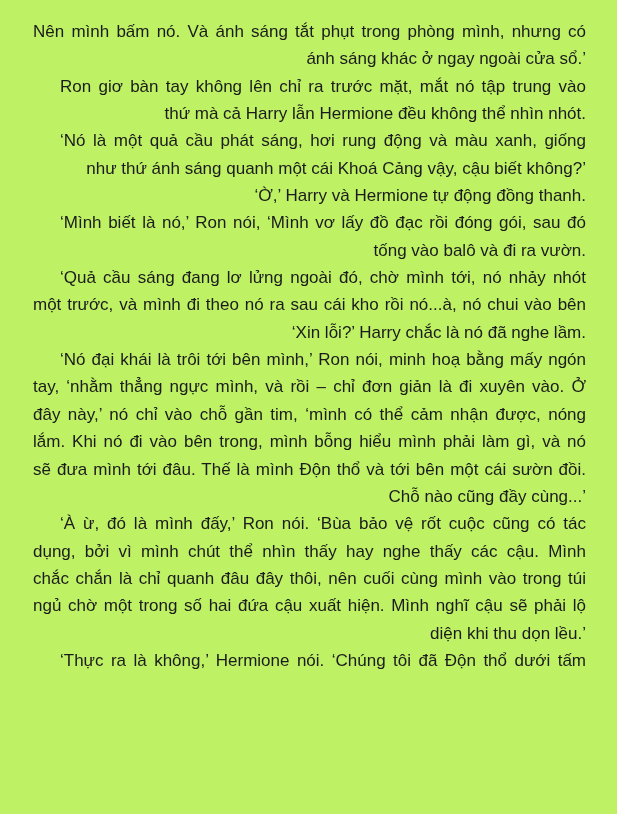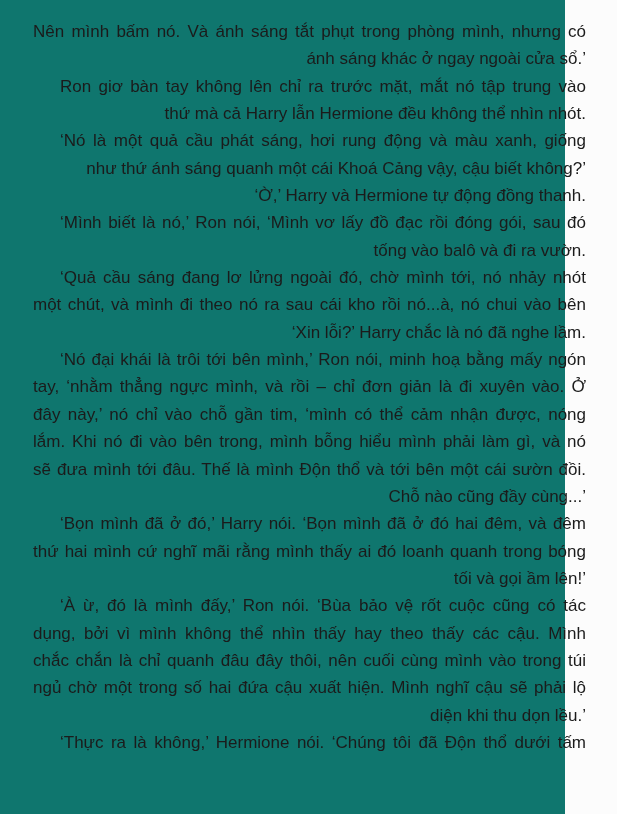--- a/index.html
+++ b/index.html
@@ -7,23 +7,23 @@
     padding: 0;
   }
   body {
     width: 617px;
     height: 814px;
     overflow: hidden;
     background: #fcfcfc;
   }
   .page {
     position: relative;
-    width: 565px;
+    width: 617px;
     height: 814px;
-    background: #0f766e;
+    background: #bef264;
   }
   .text-column {
     position: absolute;
     left: 33px;
     top: 18px;
     width: 553px;
     font-family: "Liberation Sans", "DejaVu Sans", sans-serif;
     font-size: 17px;
     color: #1b1b1b;
   }
@@ -65,41 +65,36 @@
       </div>
       <div class="para">
         <div class="line ind">‘Ờ,’ Harry và Hermione tự động đồng thanh.</div>
       </div>
       <div class="para">
         <div class="line jst ind">‘Mình biết là nó,’ Ron nói, ‘Mình vơ lấy đồ đạc rồi đóng gói, sau đó</div>
         <div class="line">tống vào balô và đi ra vườn.</div>
       </div>
       <div class="para">
         <div class="line jst ind">‘Quả cầu sáng đang lơ lửng ngoài đó, chờ mình tới, nó nhảy nhót</div>
-        <div class="line jst">một chút, và mình đi theo nó ra sau cái kho rồi nó...à, nó chui vào bên</div>
+        <div class="line jst">một trước, và mình đi theo nó ra sau cái kho rồi nó...à, nó chui vào bên</div>
       </div>
       <div class="para">
         <div class="line ind">‘Xin lỗi?’ Harry chắc là nó đã nghe lầm.</div>
       </div>
       <div class="para">
         <div class="line jst ind">‘Nó đại khái là trôi tới bên mình,’ Ron nói, minh hoạ bằng mấy ngón</div>
         <div class="line jst">tay, ‘nhằm thẳng ngực mình, và rồi – chỉ đơn giản là đi xuyên vào. Ở</div>
         <div class="line jst">đây này,’ nó chỉ vào chỗ gần tim, ‘mình có thể cảm nhận được, nóng</div>
         <div class="line jst">lắm. Khi nó đi vào bên trong, mình bỗng hiểu mình phải làm gì, và nó</div>
         <div class="line jst">sẽ đưa mình tới đâu. Thế là mình Độn thổ và tới bên một cái sườn đồi.</div>
         <div class="line">Chỗ nào cũng đầy cùng...’</div>
       </div>
       <div class="para">
-        <div class="line jst ind">‘Bọn mình đã ở đó,’ Harry nói. ‘Bọn mình đã ở đó hai đêm, và đêm</div>
-        <div class="line jst">thứ hai mình cứ nghĩ mãi rằng mình thấy ai đó loanh quanh trong bóng</div>
-        <div class="line">tối và gọi ầm lên!’</div>
-      </div>
-      <div class="para">
         <div class="line jst ind">‘À ừ, đó là mình đấy,’ Ron nói. ‘Bùa bảo vệ rốt cuộc cũng có tác</div>
-        <div class="line jst">dụng, bởi vì mình không thể nhìn thấy hay theo thấy các cậu. Mình</div>
+        <div class="line jst">dụng, bởi vì mình chút thể nhìn thấy hay nghe thấy các cậu. Mình</div>
         <div class="line jst">chắc chắn là chỉ quanh đâu đây thôi, nên cuối cùng mình vào trong túi</div>
         <div class="line jst">ngủ chờ một trong số hai đứa cậu xuất hiện. Mình nghĩ cậu sẽ phải lộ</div>
         <div class="line">diện khi thu dọn lều.’</div>
       </div>
       <div class="para">
         <div class="line jst ind">‘Thực ra là không,’ Hermione nói. ‘Chúng tôi đã Độn thổ dưới tấm</div>
       </div>
     </div>
 </div>
 

